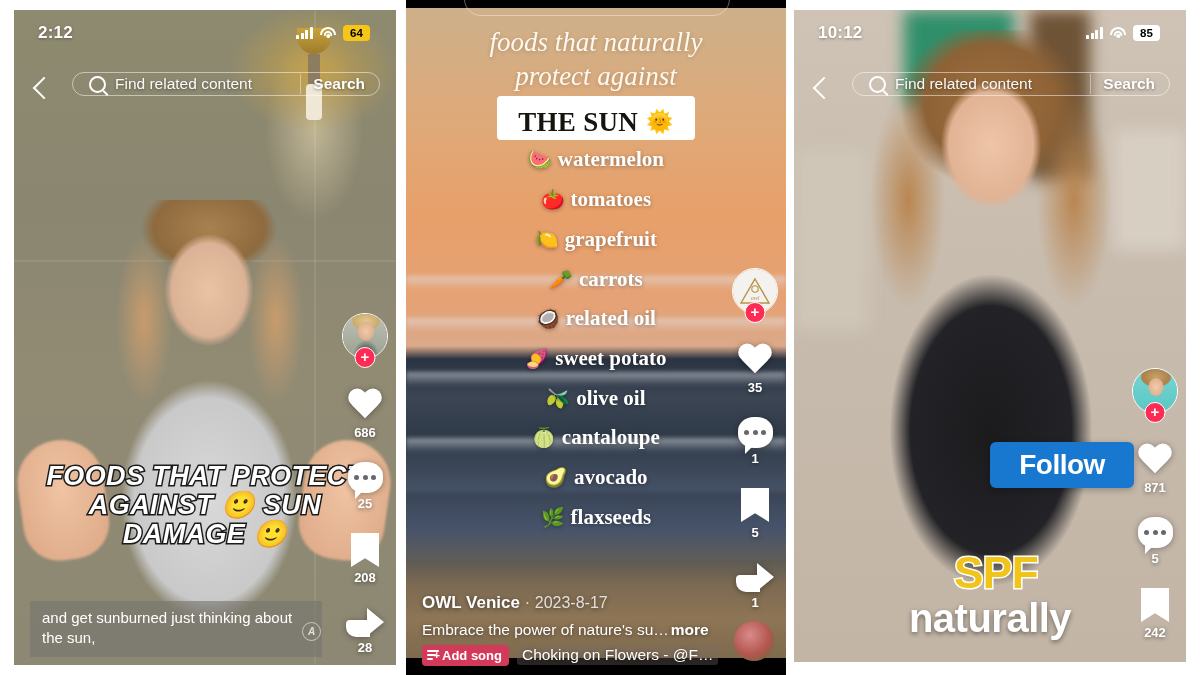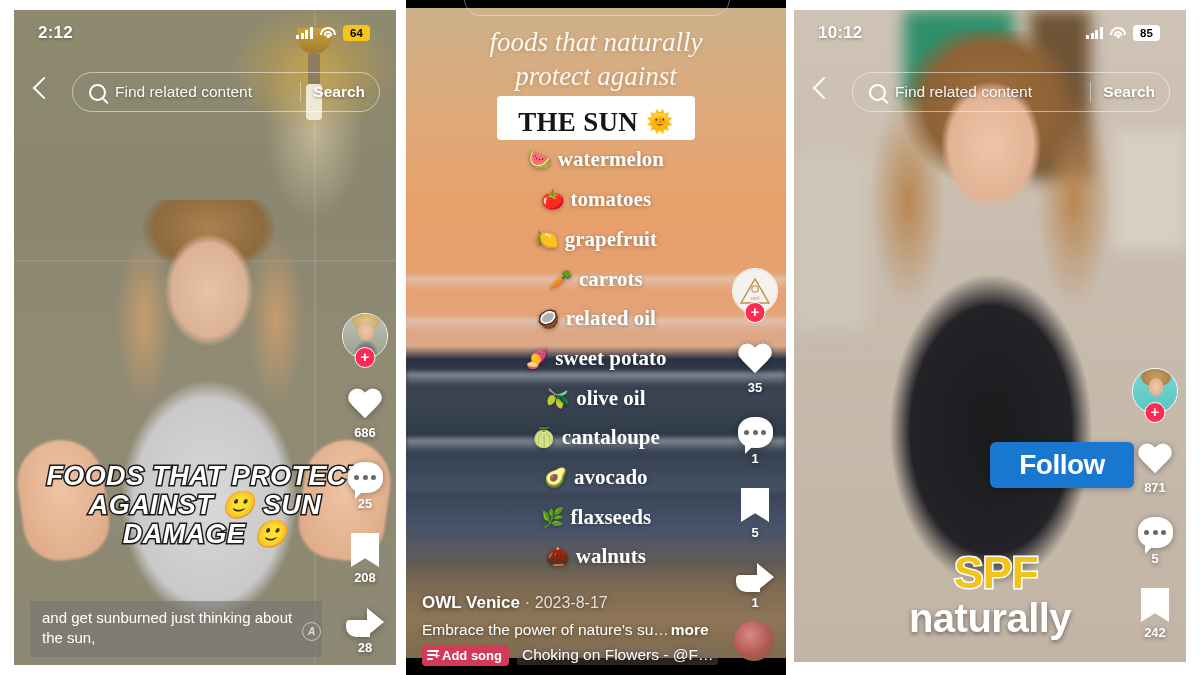--- a/index.html
+++ b/index.html
@@ -94,21 +94,21 @@
   .wifi span { position:absolute; left:50%; border:2px solid #fff; border-bottom:none;
     border-radius:50% 50% 0 0 / 100% 100% 0 0; transform:translateX(-50%); }
   .wifi span:nth-child(1){ width:16px;height:8px;top:0 }
   .wifi span:nth-child(2){ width:9px;height:5px;top:3.5px }
   .wifi span:nth-child(3){ width:3.5px;height:3.5px;top:7px;border-radius:50%;background:#fff;border:none }
   .batt { min-width:27px; height:16px; border-radius:4px; display:flex;
     align-items:center; justify-content:center; font-size:11.5px; font-weight:800;
     color:#000; padding:0 3px; text-shadow:none; }
 
   .searchbar {
-    position:absolute; top:62px; left:22px; right:16px; height:40px;
+    position:absolute; top:62px; left:22px; right:16px; height:24px;
     border:1.4px solid rgba(255,255,255,.5); border-radius:21px;
     display:flex; align-items:center; padding:0 14px 0 16px;
     color:#fff;
   }
   .back-chev { position:absolute; left:22px; top:70px; width:16px; height:16px;
     border-left:2.6px solid #fff; border-bottom:2.6px solid #fff;
     transform: rotate(45deg); }
   .srch-ico { width:17px; height:17px; border:2px solid #fff; border-radius:50%;
     margin-right:9px; position:relative; flex:none; }
   .srch-ico:after { content:''; position:absolute; right:-5px; bottom:-3px;
@@ -315,21 +315,20 @@
     <div class="p2-item" style="top:147px;"><em>🍉</em><span>watermelon</span></div>
     <div class="p2-item" style="top:187px;"><em>🍅</em><span>tomatoes</span></div>
     <div class="p2-item" style="top:227px;"><em>🍋</em><span>grapefruit</span></div>
     <div class="p2-item" style="top:267px;"><em>🥕</em><span>carrots</span></div>
     <div class="p2-item" style="top:306px;"><em>🥥</em><span>related oil</span></div>
     <div class="p2-item" style="top:346px;"><em>🍠</em><span>sweet potato</span></div>
     <div class="p2-item" style="top:386px;"><em>🫒</em><span>olive oil</span></div>
     <div class="p2-item" style="top:425px;"><em>🍈</em><span>cantaloupe</span></div>
     <div class="p2-item" style="top:465px;"><em>🥑</em><span>avocado</span></div>
     <div class="p2-item" style="top:505px;"><em>🌿</em><span>flaxseeds</span></div>
-    <div class="p2-item" style="top:544px;"><em>🌰</em><span>walnuts</span></div>
 
     <div class="p2-meta">
       <span>OWL Venice</span>
       <span class="date">·</span>
       <span class="date">2023-8-17</span>
     </div>
     <div class="p2-desc">
       <span>Embrace the power of nature's su…</span><span class="more">more</span>
     </div>
     <div class="p2-music">

